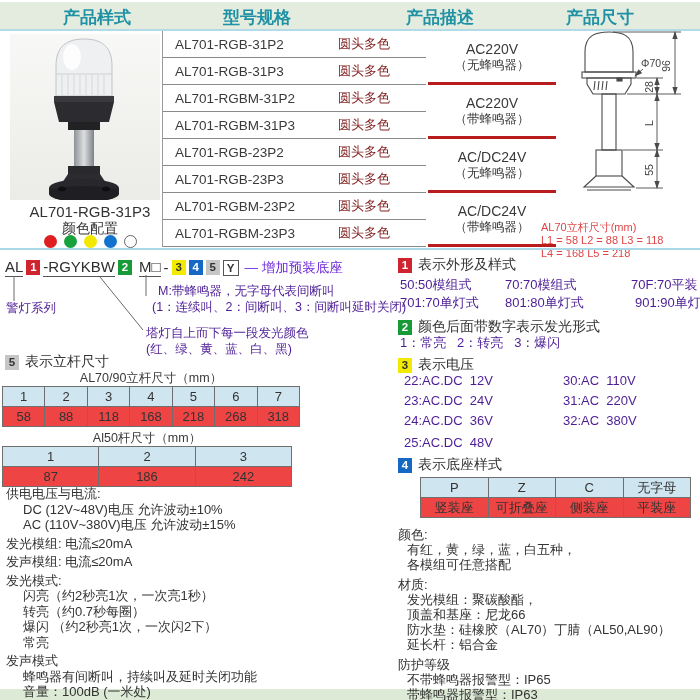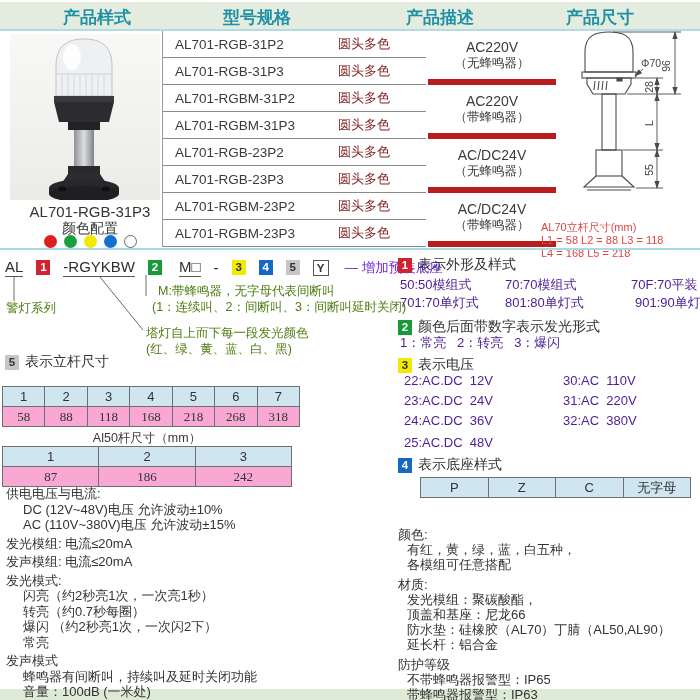--- a/index.html
+++ b/index.html
@@ -16,21 +16,21 @@
   
   .footer-strip { position:absolute; top:689px; left:0; width:700px; height:11px; background:#dcead6; }
 
   
   .v-divider { position:absolute; left:162px; top:31px; width:1px; height:216px; background:#9a9a9a; }
   .model-row { position:absolute; left:163px; width:263px; height:27px;
                border-bottom:1px solid #8a8a8a; display:flex; align-items:center; }
   .model-name { padding-left:12px; font-size:13.5px; color:#3a3a3a; }
   .model-shape { position:absolute; left:175px; font-size:13px; color:#7f1d1d; }
   .desc-cell { position:absolute; left:428px; width:128px; height:54px;
-               border-bottom:6px solid #b91c1c; display:flex; flex-direction:column;
+               border-bottom:3px solid #b91c1c; display:flex; flex-direction:column;
                align-items:center; justify-content:center; }
   .desc-l1 { font-size:14px; color:#3a3a3a; line-height:17px; }
   .desc-l2 { font-size:12.5px; color:#3a3a3a; line-height:15px; }
   .teal-sep { position:absolute; top:248px; left:0; width:700px; height:2px; background:#a9d9e6; }
 
   .photo-box { position:absolute; left:10px; top:34px; width:150px; height:166px; }
   .photo-label1 { position:absolute; left:0; top:203px; width:180px; text-align:center;
                   font-size:15px; color:#333; }
   .photo-label2 { position:absolute; left:0; top:220px; width:180px; text-align:center;
                   font-size:14px; color:#333; }
@@ -40,47 +40,47 @@
   .dot-red { background:#df1f1f; } .dot-green { background:#18a23c; }
   .dot-yellow { background:#f2e800; } .dot-blue { background:#1173cf; }
   .dot-white { background:#fff; border:1px solid #666; }
 
   .drawing-box { position:absolute; left:557px; top:30px; width:143px; height:192px; }
   .red-note { position:absolute; left:541px; top:221px; width:160px;
               font-size:11px; line-height:13px; color:#e04545; }
 
   
   .code-line { position:absolute; left:5px; top:258px; display:flex; align-items:center;
-               gap:13px; font-size:15px; color:#2e2e2e; }
+               gap:3px; font-size:15px; color:#2e2e2e; }
   .code-seg { border-bottom:1px solid #555; padding-bottom:1px; }
   .bdg { display:inline-block; min-width:14px; height:15px; line-height:15px; text-align:center;
          font-size:11.5px; font-weight:bold; padding:0 1px; }
   .bdg-red { background:#cf2330; color:#fff; }
   .bdg-green { background:#189a38; color:#fff; }
   .bdg-yellow { background:#f2ea00; color:#333; }
   .bdg-blue { background:#1568c4; color:#fff; }
   .bdg-gray { background:#c6c6c6; color:#333; }
   .ybox { display:inline-block; width:16px; height:16px; line-height:14px; text-align:center;
           border:1px solid #555; background:#fff; color:#333; font-size:11.5px; font-weight:bold; }
   .code-suffix { font-size:13.5px; margin-left:3px; color:#6d28d9; }
-  .anno { position:absolute; font-size:12.5px; color:#4d7c0f; line-height:15px; white-space:nowrap; }
+  .anno { position:absolute; font-size:12.5px; color:#4c1d95; line-height:15px; white-space:nowrap; }
   .anno-svg { position:absolute; left:0; top:250px; width:430px; height:112px; pointer-events:none; }
 
   
   .sec-title-line { position:absolute; display:flex; align-items:center; gap:6px;
                     font-size:14px; color:#333; white-space:nowrap; }
   .ptable-title { position:absolute; text-align:center; font-size:12.5px; color:#3a3a3a; }
   .ptable { position:absolute; border:1px solid #6f6f6f; display:flex; flex-direction:column; }
   .ptable .tr { display:flex; }
   .ptable .td { flex:1; height:19px; line-height:19px; text-align:center; font-size:13px;
                 border-left:1px solid #6f6f6f; color:#333; }
   .ptable .td:first-child { border-left:none; }
   .ptable .tr-head .td { background:#cfe5f0; }
   .ptable .tr-data { border-top:1px solid #6f6f6f; }
-  .ptable .tr-data .td { background:#f9a8d4;font-family:Liberation Serif, serif; }
+  .ptable .tr-data .td { background:#ef4444; }
 
   
   .specs-left { position:absolute; left:6px; top:486px; width:400px; font-size:13px; color:#333; }
   .specs-left .ln { line-height:15.5px; white-space:nowrap; }
   .specs-left .ind { padding-left:17px; }
   .specs-left .gap { margin-top:3px; }
 
   .rcol { position:absolute; left:398px; width:302px; }
   .rrow { position:absolute; font-size:13px; color:#4c1d95; white-space:pre; }
   .base-table { position:absolute; left:22px; width:271px; }
@@ -274,20 +274,21 @@
   <div class="anno" style="left:6px;top:301px">警灯系列</div>
   <div class="anno" style="left:158px;top:284px">M:带蜂鸣器，无字母代表间断叫</div>
   <div class="anno" style="left:152px;top:300px">(1：连续叫、2：间断叫、3：间断叫延时关闭)</div>
   <div class="anno" style="left:146px;top:326px">塔灯自上而下每一段发光颜色</div>
   <div class="anno" style="left:146px;top:342px">(红、绿、黄、蓝、白、黑)</div>
 
   <div class="sec-title-line" style="left:5px;top:353px">
     <span class="bdg bdg-gray">5</span>
     <span>表示立杆尺寸</span>
   </div>
+  <div class="ptable-title" style="left:2px;top:370px;width:298px">AL70/90立杆尺寸（mm）</div>
   <div class="ptable" style="left:2px;top:386px;width:298px">
     <div class="tr tr-head">
       <span class="td">1</span>
       <span class="td">2</span>
       <span class="td">3</span>
       <span class="td">4</span>
       <span class="td">5</span>
       <span class="td">6</span>
       <span class="td">7</span>
     </div>
@@ -371,20 +372,26 @@
       <span class="bdg bdg-blue">4</span>
       <span>表示底座样式</span>
     </div>
     <div class="ptable base-table" style="top:21px">
       <div class="tr tr-head">
         <span class="td">P</span>
         <span class="td">Z</span>
         <span class="td">C</span>
         <span class="td">无字母</span>
       </div>
+      <div class="tr tr-data">
+        <span class="td">竖装座</span>
+        <span class="td">可折叠座</span>
+        <span class="td">侧装座</span>
+        <span class="td">平装座</span>
+      </div>
     </div>
   </div>
 
   <div class="rspecs">
     <div class="ln">颜色:</div>
     <div class="ln ind">有红，黄，绿，蓝，白五种，</div>
     <div class="ln ind">各模组可任意搭配</div>
     <div class="ln gap">材质:</div>
     <div class="ln ind">发光模组：聚碳酸酯，</div>
     <div class="ln ind">顶盖和基座：尼龙66</div>

